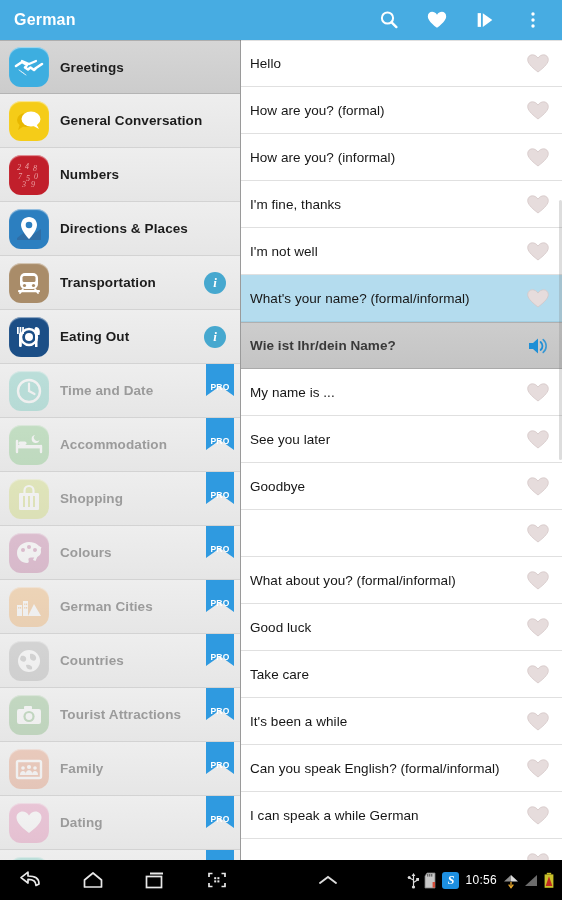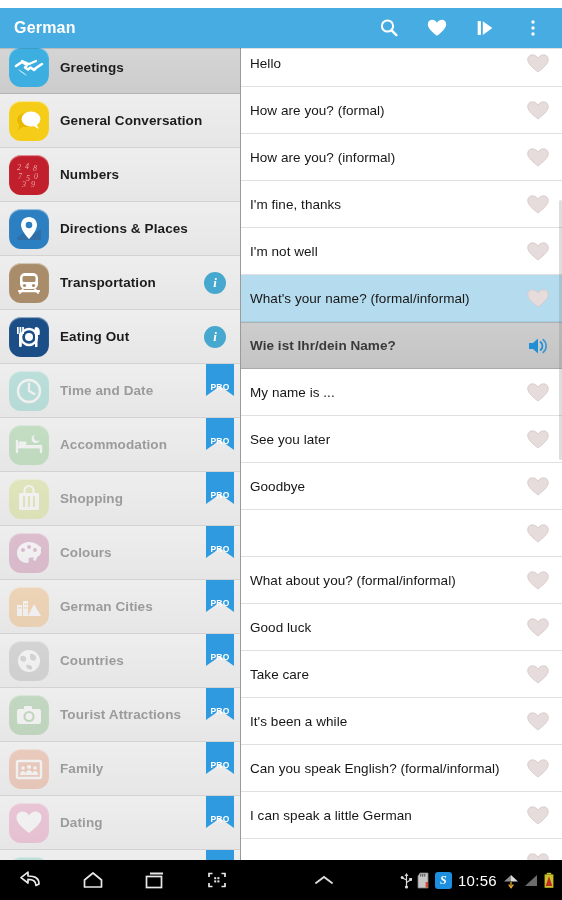--- a/index.html
+++ b/index.html
@@ -8,21 +8,21 @@
     font-family:"Liberation Sans", sans-serif;
     background:#ffffff;
     -webkit-font-smoothing:antialiased;
   }
 
   
   #app { position:relative; width:562px; height:900px; overflow:hidden; background:#fff; }
 
   
   .actionbar {
-    position:absolute; top:8px; left:0; width:562px; height:40px;
+    position:absolute; top:0; left:0; width:562px; height:40px;
     background:#47ace2;
     display:flex; align-items:center;
     box-shadow:0 1px 0 rgba(0,0,0,.12);
     z-index:20;
   }
   .ab-title {
     color:#ffffff; font-size:16px; font-weight:bold; letter-spacing:.2px;
     padding-left:14px; flex:0 0 auto;
   }
   .ab-spacer { flex:1 1 auto; }
@@ -127,21 +127,21 @@
     background:#000000; display:flex; align-items:center; z-index:30;
   }
   .nav-btn {
     width:62px; height:40px; display:flex; align-items:center; justify-content:center;
     cursor:pointer;
   }
   .nav-btn svg { display:block; }
   .nav-mid { flex:1 1 auto; display:flex; align-items:center; justify-content:center; }
   .statusbar { display:flex; align-items:center; padding-right:7px; gap:4px; }
   .st-ico { display:flex; align-items:center; justify-content:center; }
-  .st-clock { color:#ffffff; font-size:15px; letter-spacing:.3px; padding:0 2px; }
+  .st-clock { color:#ffffff; font-size:12px; letter-spacing:.3px; padding:0 2px; }
   .skype {
     width:17px; height:17px; border-radius:3px; background:#1d8fe0;
     color:#fff; font-size:12px; font-weight:bold; font-style:italic;
     display:flex; align-items:center; justify-content:center;
     font-family:"Liberation Serif", serif;
   }
 </style>
 </head>
 <body>
 
@@ -570,21 +570,21 @@
         </div>
         <div class="row">
           <div class="row-text">Can you speak English? (formal/informal)</div>
           <div class="row-act">
             <svg width="24" height="22" viewBox="0 0 24 22">
               <path d="M12 20 C4 14 1.7 10.5 1.7 7.6 C1.7 4.8 3.9 2.8 6.4 2.8 C8.4 2.8 10.6 3.9 12 6.1 C13.4 3.9 15.6 2.8 17.6 2.8 C20.1 2.8 22.3 4.8 22.3 7.6 C22.3 10.5 20 14 12 20 Z" fill="#e6dcdc" stroke="#d4c7c7" stroke-width=".8"></path>
             </svg>
           </div>
         </div>
         <div class="row">
-          <div class="row-text">I can speak a little German</div>
+          <div class="row-text">I can speak a while German</div>
           <div class="row-act">
             <svg width="24" height="22" viewBox="0 0 24 22">
               <path d="M12 20 C4 14 1.7 10.5 1.7 7.6 C1.7 4.8 3.9 2.8 6.4 2.8 C8.4 2.8 10.6 3.9 12 6.1 C13.4 3.9 15.6 2.8 17.6 2.8 C20.1 2.8 22.3 4.8 22.3 7.6 C22.3 10.5 20 14 12 20 Z" fill="#e6dcdc" stroke="#d4c7c7" stroke-width=".8"></path>
             </svg>
           </div>
         </div>
         <div class="row">
           <div class="row-text"></div>
           <div class="row-act">
             <svg width="24" height="22" viewBox="0 0 24 22">

